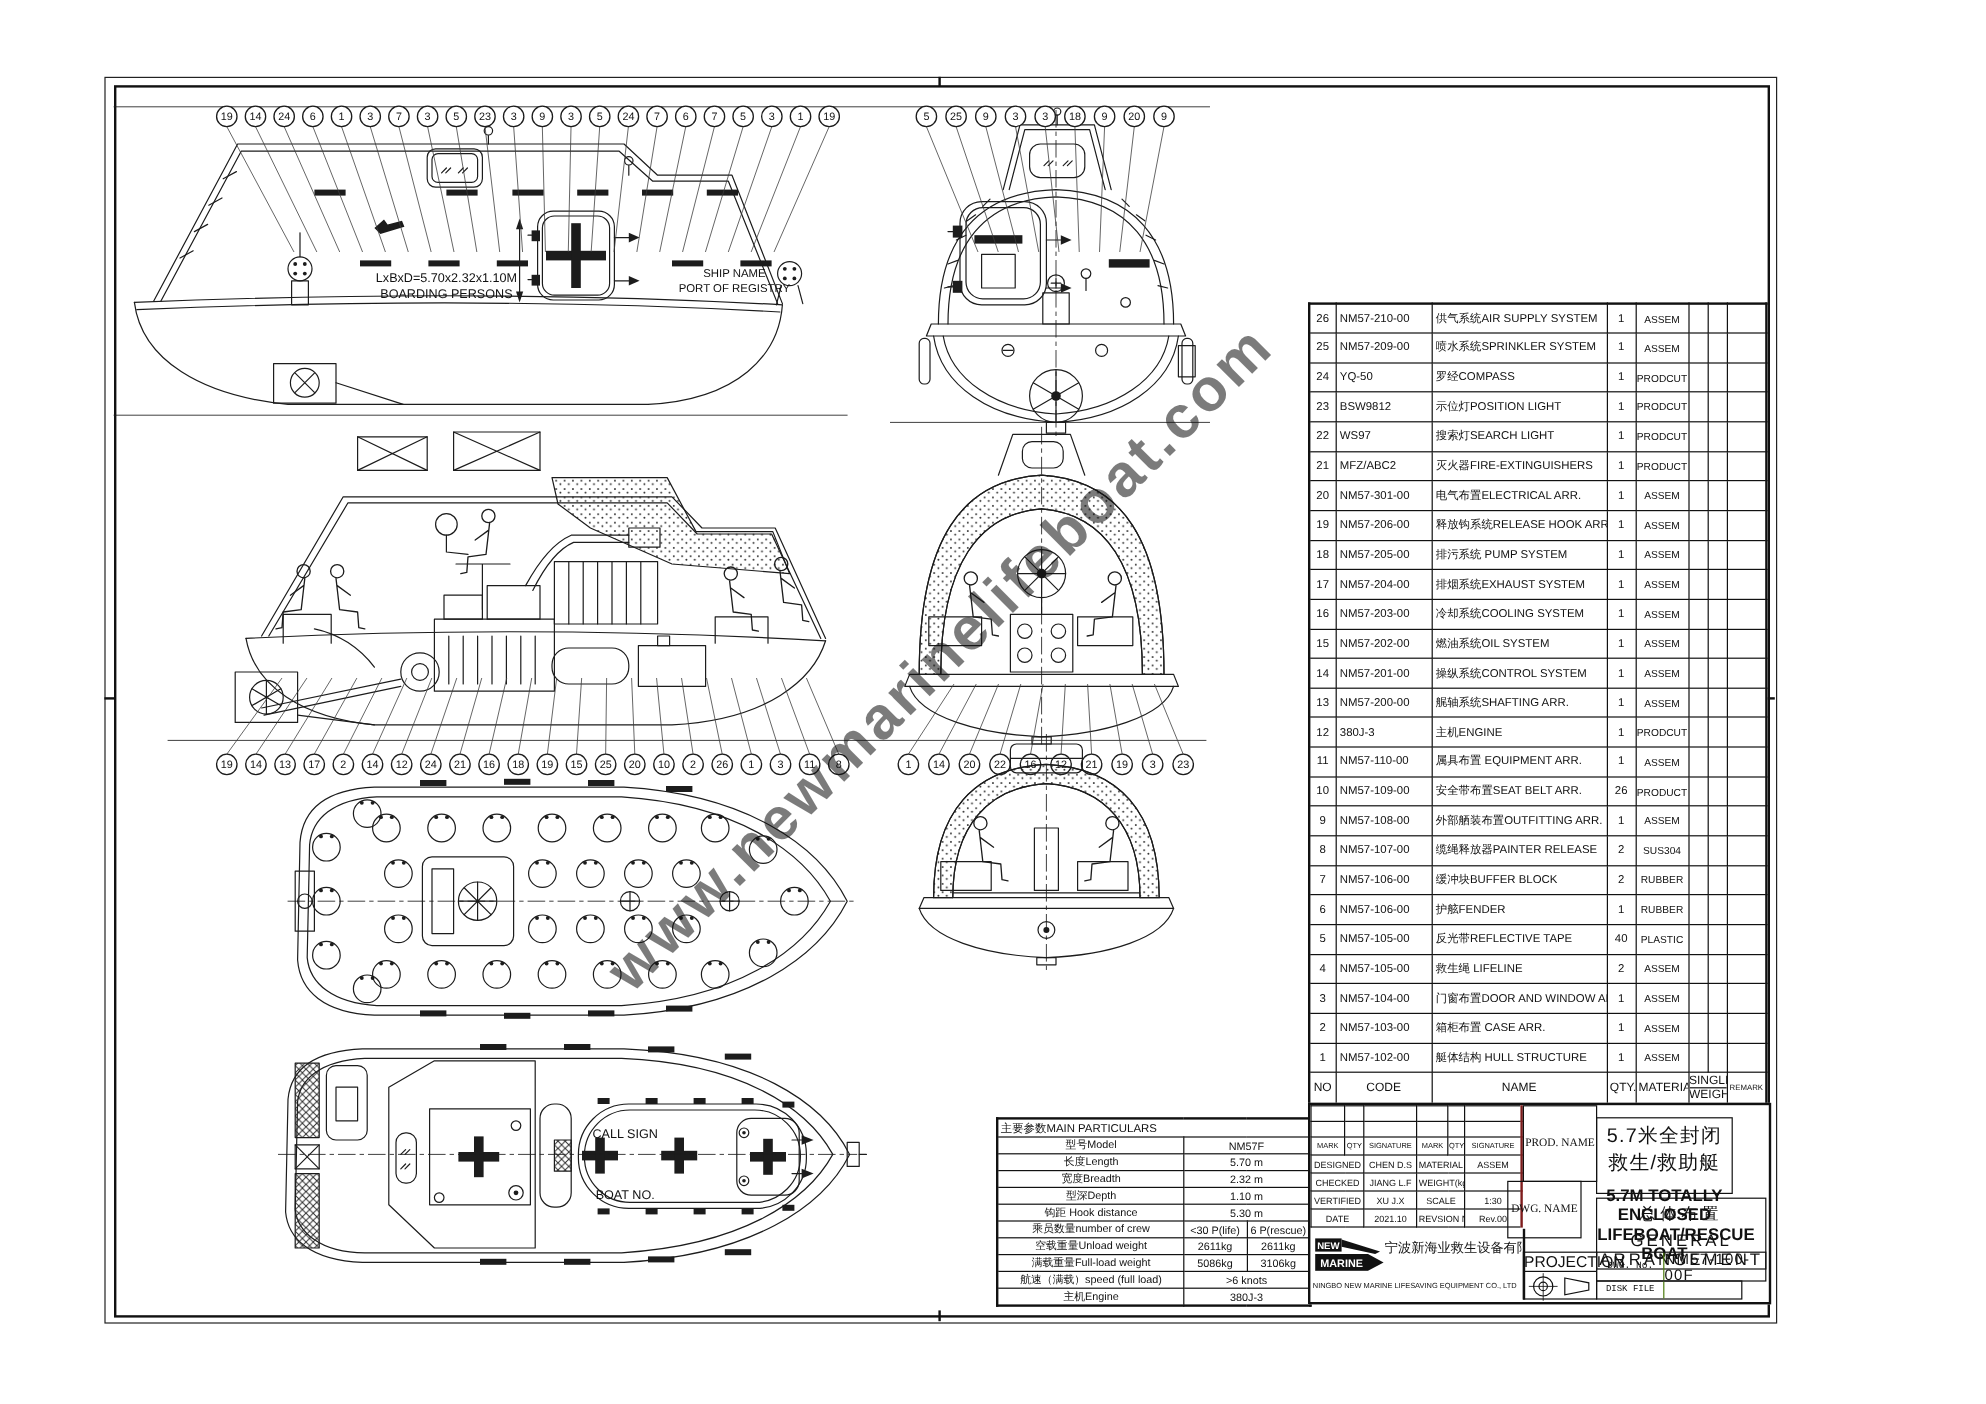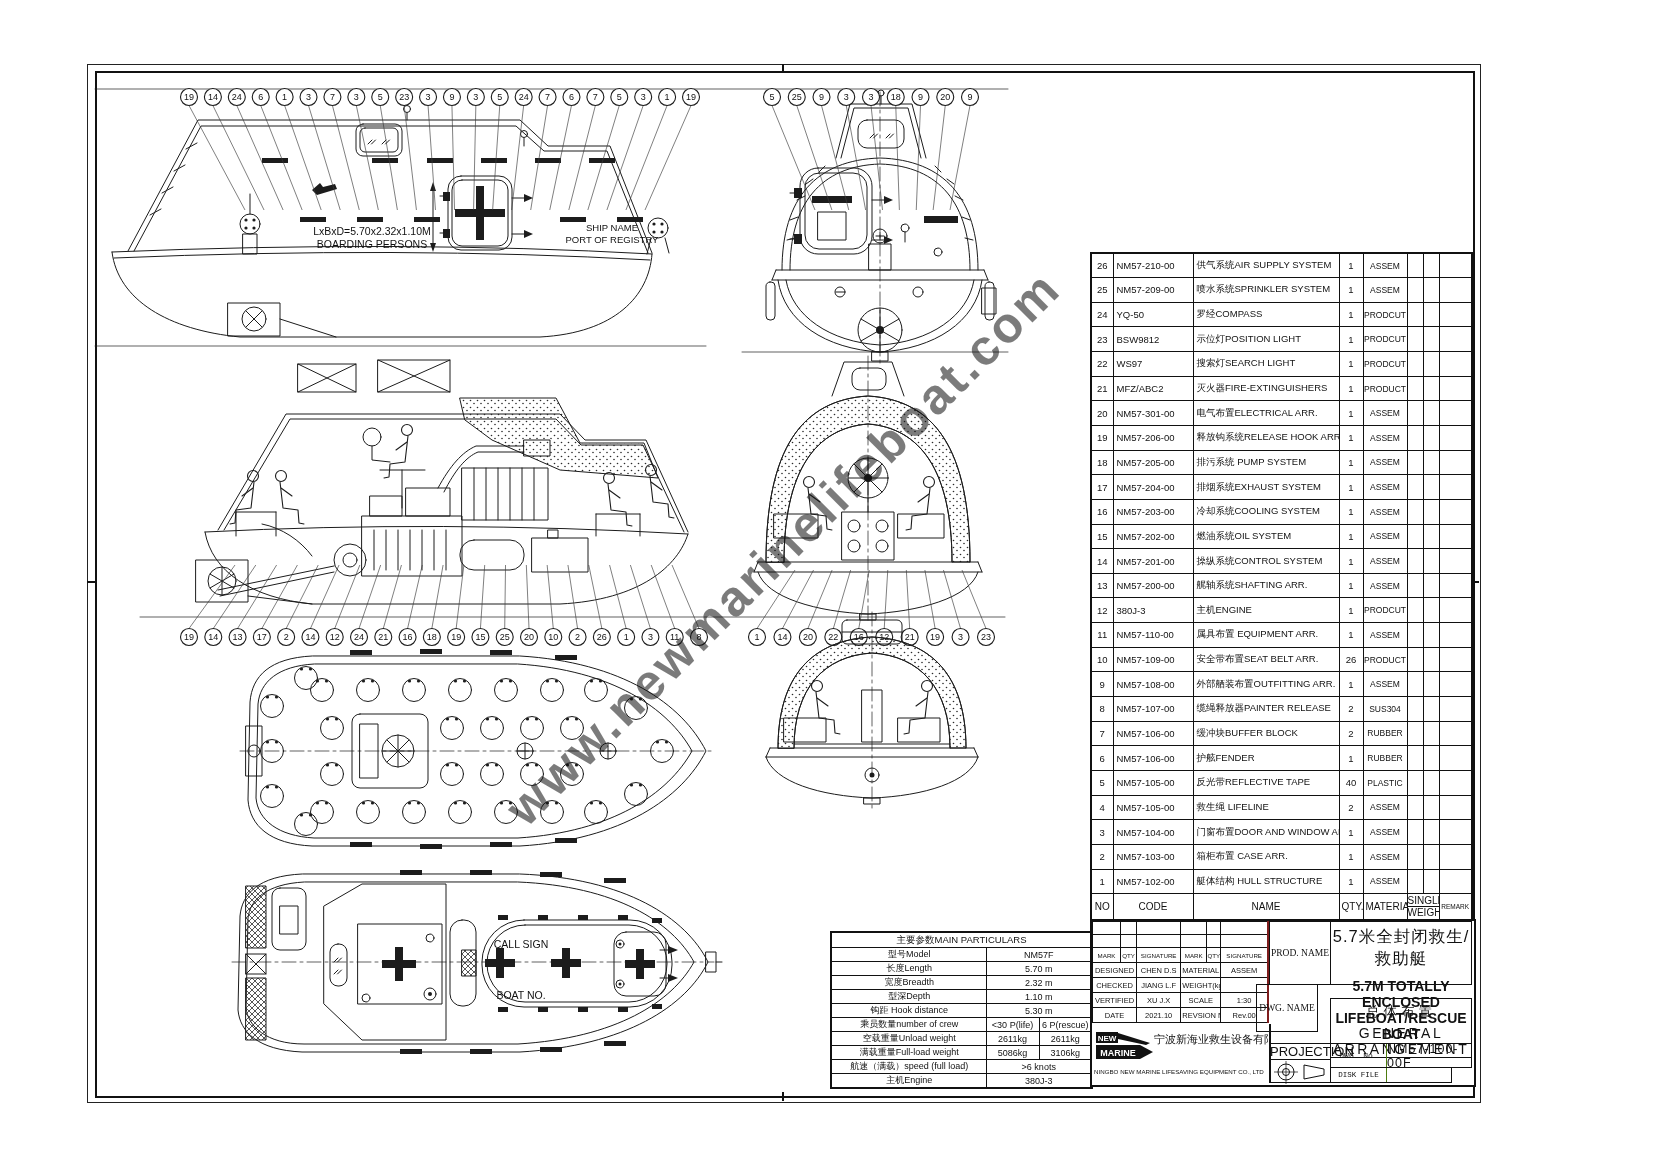--- a/index.html
+++ b/index.html
@@ -32,21 +32,21 @@
   .parts .hdr td{font-size:10px;}
   .parts .hdr td.h-remark{font-size:6.5px;padding:0;}
   .wtcell{padding:0;font-size:5.2px;}
   .wtcell .wt-top{display:flex;border-bottom:1px solid #111;}
   .wtcell .wt-top span{flex:1;text-align:center;border-right:1px solid #111;}
   .wtcell .wt-top span:last-child{border-right:none;}
   .wtcell .wt-bot{text-align:center;}
 
   .pcs{left:830px;top:931px;width:261px;border:2px solid #111;font-size:9px;}
   .pcs tr{height:13.7px;}
-  .pcs .p-title{text-align:center;font-size:9.5px;height:14px;}
+  .pcs .p-title{text-align:left;font-size:9.5px;height:14px;}
   .pcs .p-label{text-align:center;padding-left:3px;}
   .pcs .p-val{text-align:center;}
 
   .tb{position:absolute;left:1090px;top:919px;width:382px;height:164px;border:2px solid #111;background:#fff;}
   .sig{left:0;top:0;width:177px;font-size:7.5px;border:none;border-right:2px solid #7f1d1d;}
   .sig tr{height:15px;}
   .sig tr.empty{height:13px;}
   .sig td{text-align:center;padding:0 1px;}
   .sig .shdr td{font-size:6.2px;padding:0;}
   .logo-block{position:absolute;left:0;top:103px;width:177px;height:59px;border-right:2px solid #111;}
@@ -1084,21 +1084,21 @@
         <text x="13" y="11" font-size="8" font-weight="bold" fill="#fff" text-anchor="middle">NEW</text>
         <rect x="2" y="15" width="44" height="14" fill="#111"></rect>
         <polygon points="46,15 59,22 46,29" fill="#111"></polygon>
         <text x="24" y="26" font-size="9" font-weight="bold" fill="#fff" text-anchor="middle">MARINE</text>
       </svg>
       <div class="company-cn">宁波新海业救生设备有限公司</div>
       <div class="company-en">NINGBO NEW MARINE LIFESAVING EQUIPMENT CO., LTD</div>
     </div>
 
     <div class="tb-cell lab" style="left:177px;top:0;width:62px;height:64px">PROD. NAME</div>
-    <div class="tb-cell" style="left:238px;top:0;width:142px;height:64px">
+    <div class="tb-cell" style="left:238px;top:10px;width:114px;height:64px">
       <div class="prod-cn">5.7米全封闭救生/救助艇</div>
       <div class="prod-en">5.7M TOTALLY ENCLOSED LIFEBOAT/RESCUE BOAT</div>
     </div>
 
     <div class="tb-cell lab" style="left:164px;top:63px;width:62px;height:48px">DWG. NAME</div>
     <div class="tb-cell" style="left:238px;top:77px;width:142px;height:60px">
       <div class="dwg-cn">总体布置</div>
       <div class="dwg-en">GENERAL ARRANGEMENT</div>
     </div>
 

